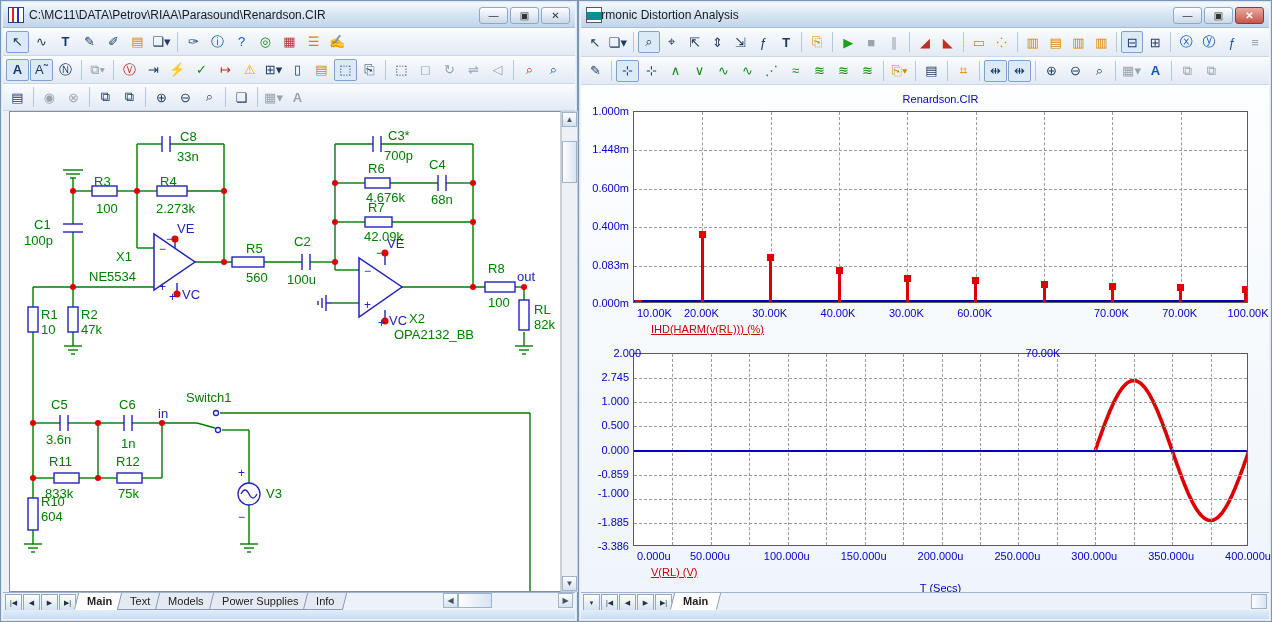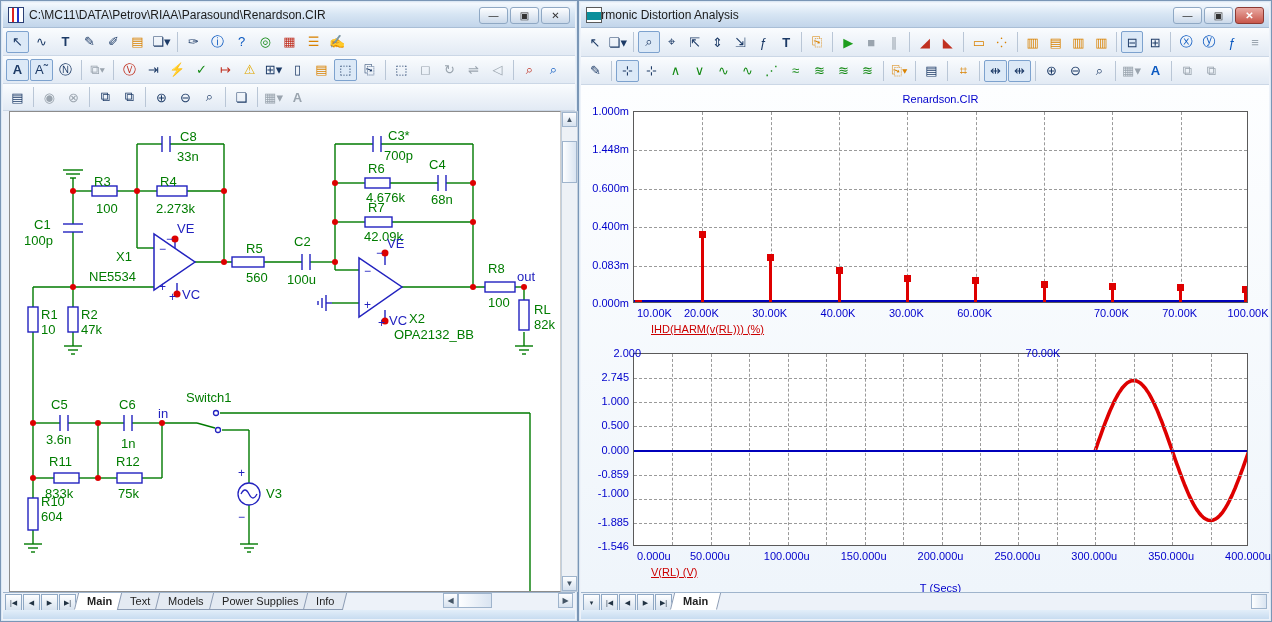--- a/index.html
+++ b/index.html
@@ -516,21 +516,21 @@
         <div class="plbl center" style="left: 633px; top: 222px; width: 68px;">100.00K</div>
         <div class="plbl red" style="left: 70px; top: 238px;">IHD(HARM(v(RL))) (%)</div>
         <div class="plbl right" style="left: 12px; top: 262px; width: 48px;">2.000</div>
         <div class="plbl right" style="left: 0px; top: 286.125px; width: 48px;">2.745</div>
         <div class="plbl right" style="left: 0px; top: 310.25px; width: 48px;">1.000</div>
         <div class="plbl right" style="left: 0px; top: 334.375px; width: 48px;">0.500</div>
         <div class="plbl right" style="left: 0px; top: 358.5px; width: 48px;">0.000</div>
         <div class="plbl right" style="left: 0px; top: 382.625px; width: 48px;">-0.859</div>
         <div class="plbl right" style="left: 0px; top: 402px; width: 48px;">-1.000</div>
         <div class="plbl right" style="left: 0px; top: 430.875px; width: 48px;">-1.885</div>
-        <div class="plbl right" style="left: 0px; top: 455px; width: 48px;">-1.546</div>
+        <div class="plbl right" style="left: 0px; top: 455px; width: 48px;">-3.386</div>
         <div class="plbl" style="left: 56px; top: 465px;">0.000u</div>
         <div class="plbl center" style="left: 90.875px; top: 465px; width: 76px;">50.000u</div>
         <div class="plbl center" style="left: 167.75px; top: 465px; width: 76px;">100.000u</div>
         <div class="plbl center" style="left: 244.625px; top: 465px; width: 76px;">150.000u</div>
         <div class="plbl center" style="left: 321.5px; top: 465px; width: 76px;">200.000u</div>
         <div class="plbl center" style="left: 398.375px; top: 465px; width: 76px;">250.000u</div>
         <div class="plbl center" style="left: 475.25px; top: 465px; width: 76px;">300.000u</div>
         <div class="plbl center" style="left: 552.125px; top: 465px; width: 76px;">350.000u</div>
         <div class="plbl center" style="left: 629px; top: 465px; width: 76px;">400.000u</div>
         <div class="plbl red" style="left: 70px; top: 481px;">V(RL) (V)</div>

